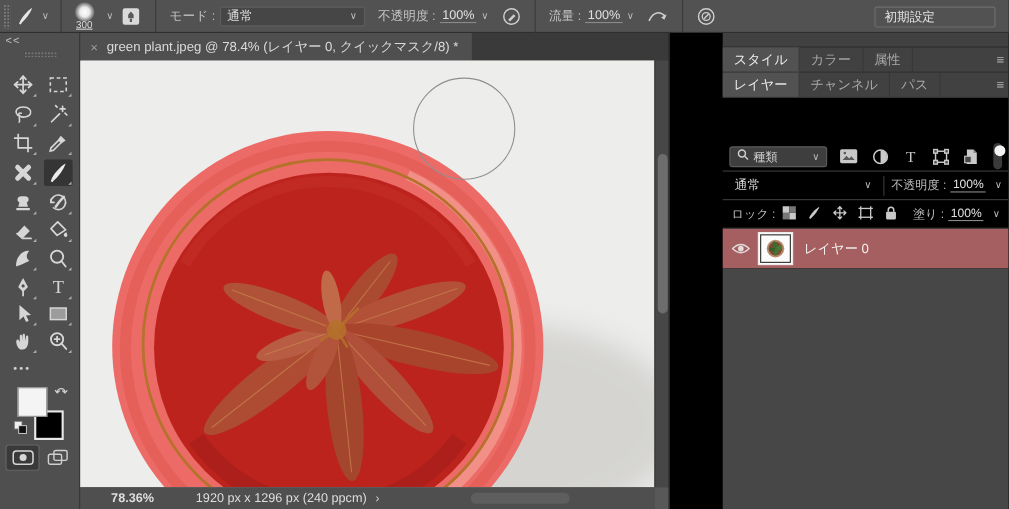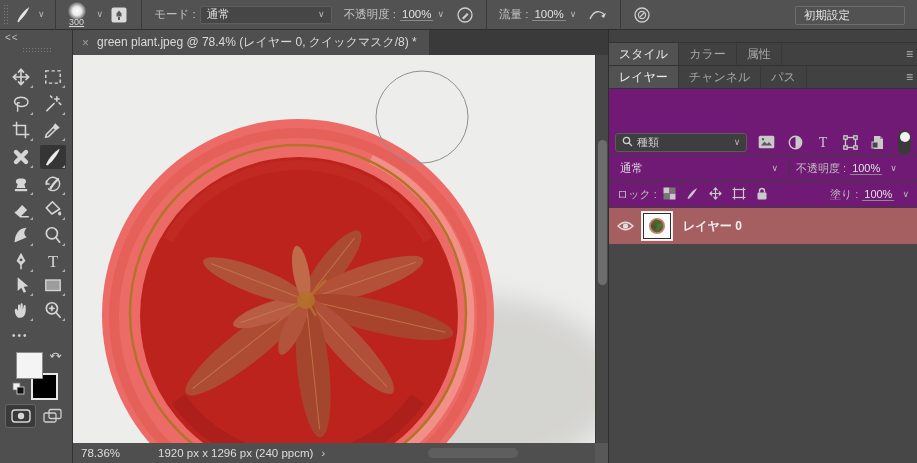--- a/index.html
+++ b/index.html
@@ -61,29 +61,29 @@
   .doc-title { color:#dadada; font-size:12px; white-space:nowrap; }
 
   
   .canvas { position:absolute; left:73px; top:55px; width:522px; height:388px; background:#edeeec; overflow:hidden; }
   .vscroll { position:absolute; left:595px; top:55px; width:13px; height:388px; background:#474747; border-left:1px solid #3a3a3a; }
   .vscroll-thumb { position:absolute; left:2px; top:85px; width:9px; height:145px; background:#6d6d6d; border-radius:5px; }
 
   
   .status-bar { position:absolute; left:73px; top:443px; width:522px; height:20px; background:#4f4f4f;
                 display:flex; align-items:center; font-size:11.5px; color:#dedede; }
-  .status-zoom { margin-left:8px; }
+  .status-zoom { margin-left:28px;font-weight:bold; }
   .status-doc { margin-left:38px; white-space:nowrap; }
   .status-chev { margin-left:8px; color:#cfcfcf; font-size:11px; }
   .hscroll-thumb { position:absolute; left:355px; top:5px; width:90px; height:10px; background:#5e5e5e; border-radius:5px; }
   .scroll-corner { position:absolute; left:595px; top:443px; width:13px; height:20px; background:#585858; }
 
   
-  .right-panel { position:absolute; left:608px; top:30px; width:309px; height:433px; background:#701a75;
-                 border-left:1px solid #2e2e2e; }
+  .right-panel { position:absolute; left:608px; top:30px; width:309px; height:433px; background:#000000;
+                 border-left:1px solid #2e2e2e;padding-left:48px; }
   .dock-strip { height:13px; background:#414141; border-bottom:1px solid #333; }
   .ptab-row { display:flex; align-items:stretch; height:23px; background:#414141; border-bottom:1px solid #333; position:relative; }
   .ptab { display:flex; align-items:center; padding:0 10px; font-size:12px; color:#a9a9a9; border-right:1px solid #383838; }
   .ptab.active { background:#525252; color:#ececec; }
   .panel-menu { position:absolute; right:4px; top:4px; color:#b5b5b5; font-size:12px; }
   .filter-row { height:26px; display:flex; align-items:center; padding:0 6px; gap:7px;margin-top:40px; }
   .search-box { display:flex; align-items:center; justify-content:space-between; width:135px; height:19px;
                 background:#3e3e3e; border:1px solid #5b5b5b; border-radius:3px; padding:0 6px; }
   .search-left { display:flex; align-items:center; gap:4px; color:#d2d2d2; font-size:11px; }
   .filter-icons { display:flex; align-items:center; gap:13px; margin-left:4px; }
@@ -97,21 +97,21 @@
   .mini-label { color:#bdbdbd; font-size:11px; white-space:nowrap; }
   .mini-value { color:#e0e0e0; font-size:11px; border-bottom:1px solid #8a8a8a; margin-left:4px; padding:0 2px; }
   .lock-row { height:27px; display:flex; align-items:center; padding:0 8px; border-top:1px solid #3d3d3d;
               border-bottom:1px solid #3d3d3d; }
   .lock-icons { display:flex; align-items:center; gap:10px; margin-left:6px; }
   .lock-fill { margin-left:auto; display:flex; align-items:center; }
   .layer-row { height:36px; display:flex; align-items:center; background:#a55f60; }
   .eye-cell { width:32px; display:flex; align-items:center; justify-content:center; }
   .layer-thumb-frame { width:32px; height:30px; border:1px solid #f0eaea; outline:1px solid #2c2c2c; outline-offset:-3px;
                        background:#fbfbfb; display:flex; align-items:center; justify-content:center; margin-right:10px; }
-  .layer-name { color:#f3eeee; font-size:12px;font-weight:bold; }
+  .layer-name { color:#f3eeee; font-size:12px; }
   .layers-empty { height:239px; background:#474747; }
   .panel-footer { height:20px; background:#4a4a4a; border-top:1px solid #3a3a3a; display:flex; align-items:center;
                   justify-content:flex-end; gap:15px; padding-right:12px; }
   .fx-label { color:#b9b9b9; font-style:italic; font-size:16px; font-family:"Liberation Serif","DejaVu Serif",serif; }
   .ficon { display:flex; align-items:center; }
 </style>
 </head>
 <body>
 
 <div class="app">

